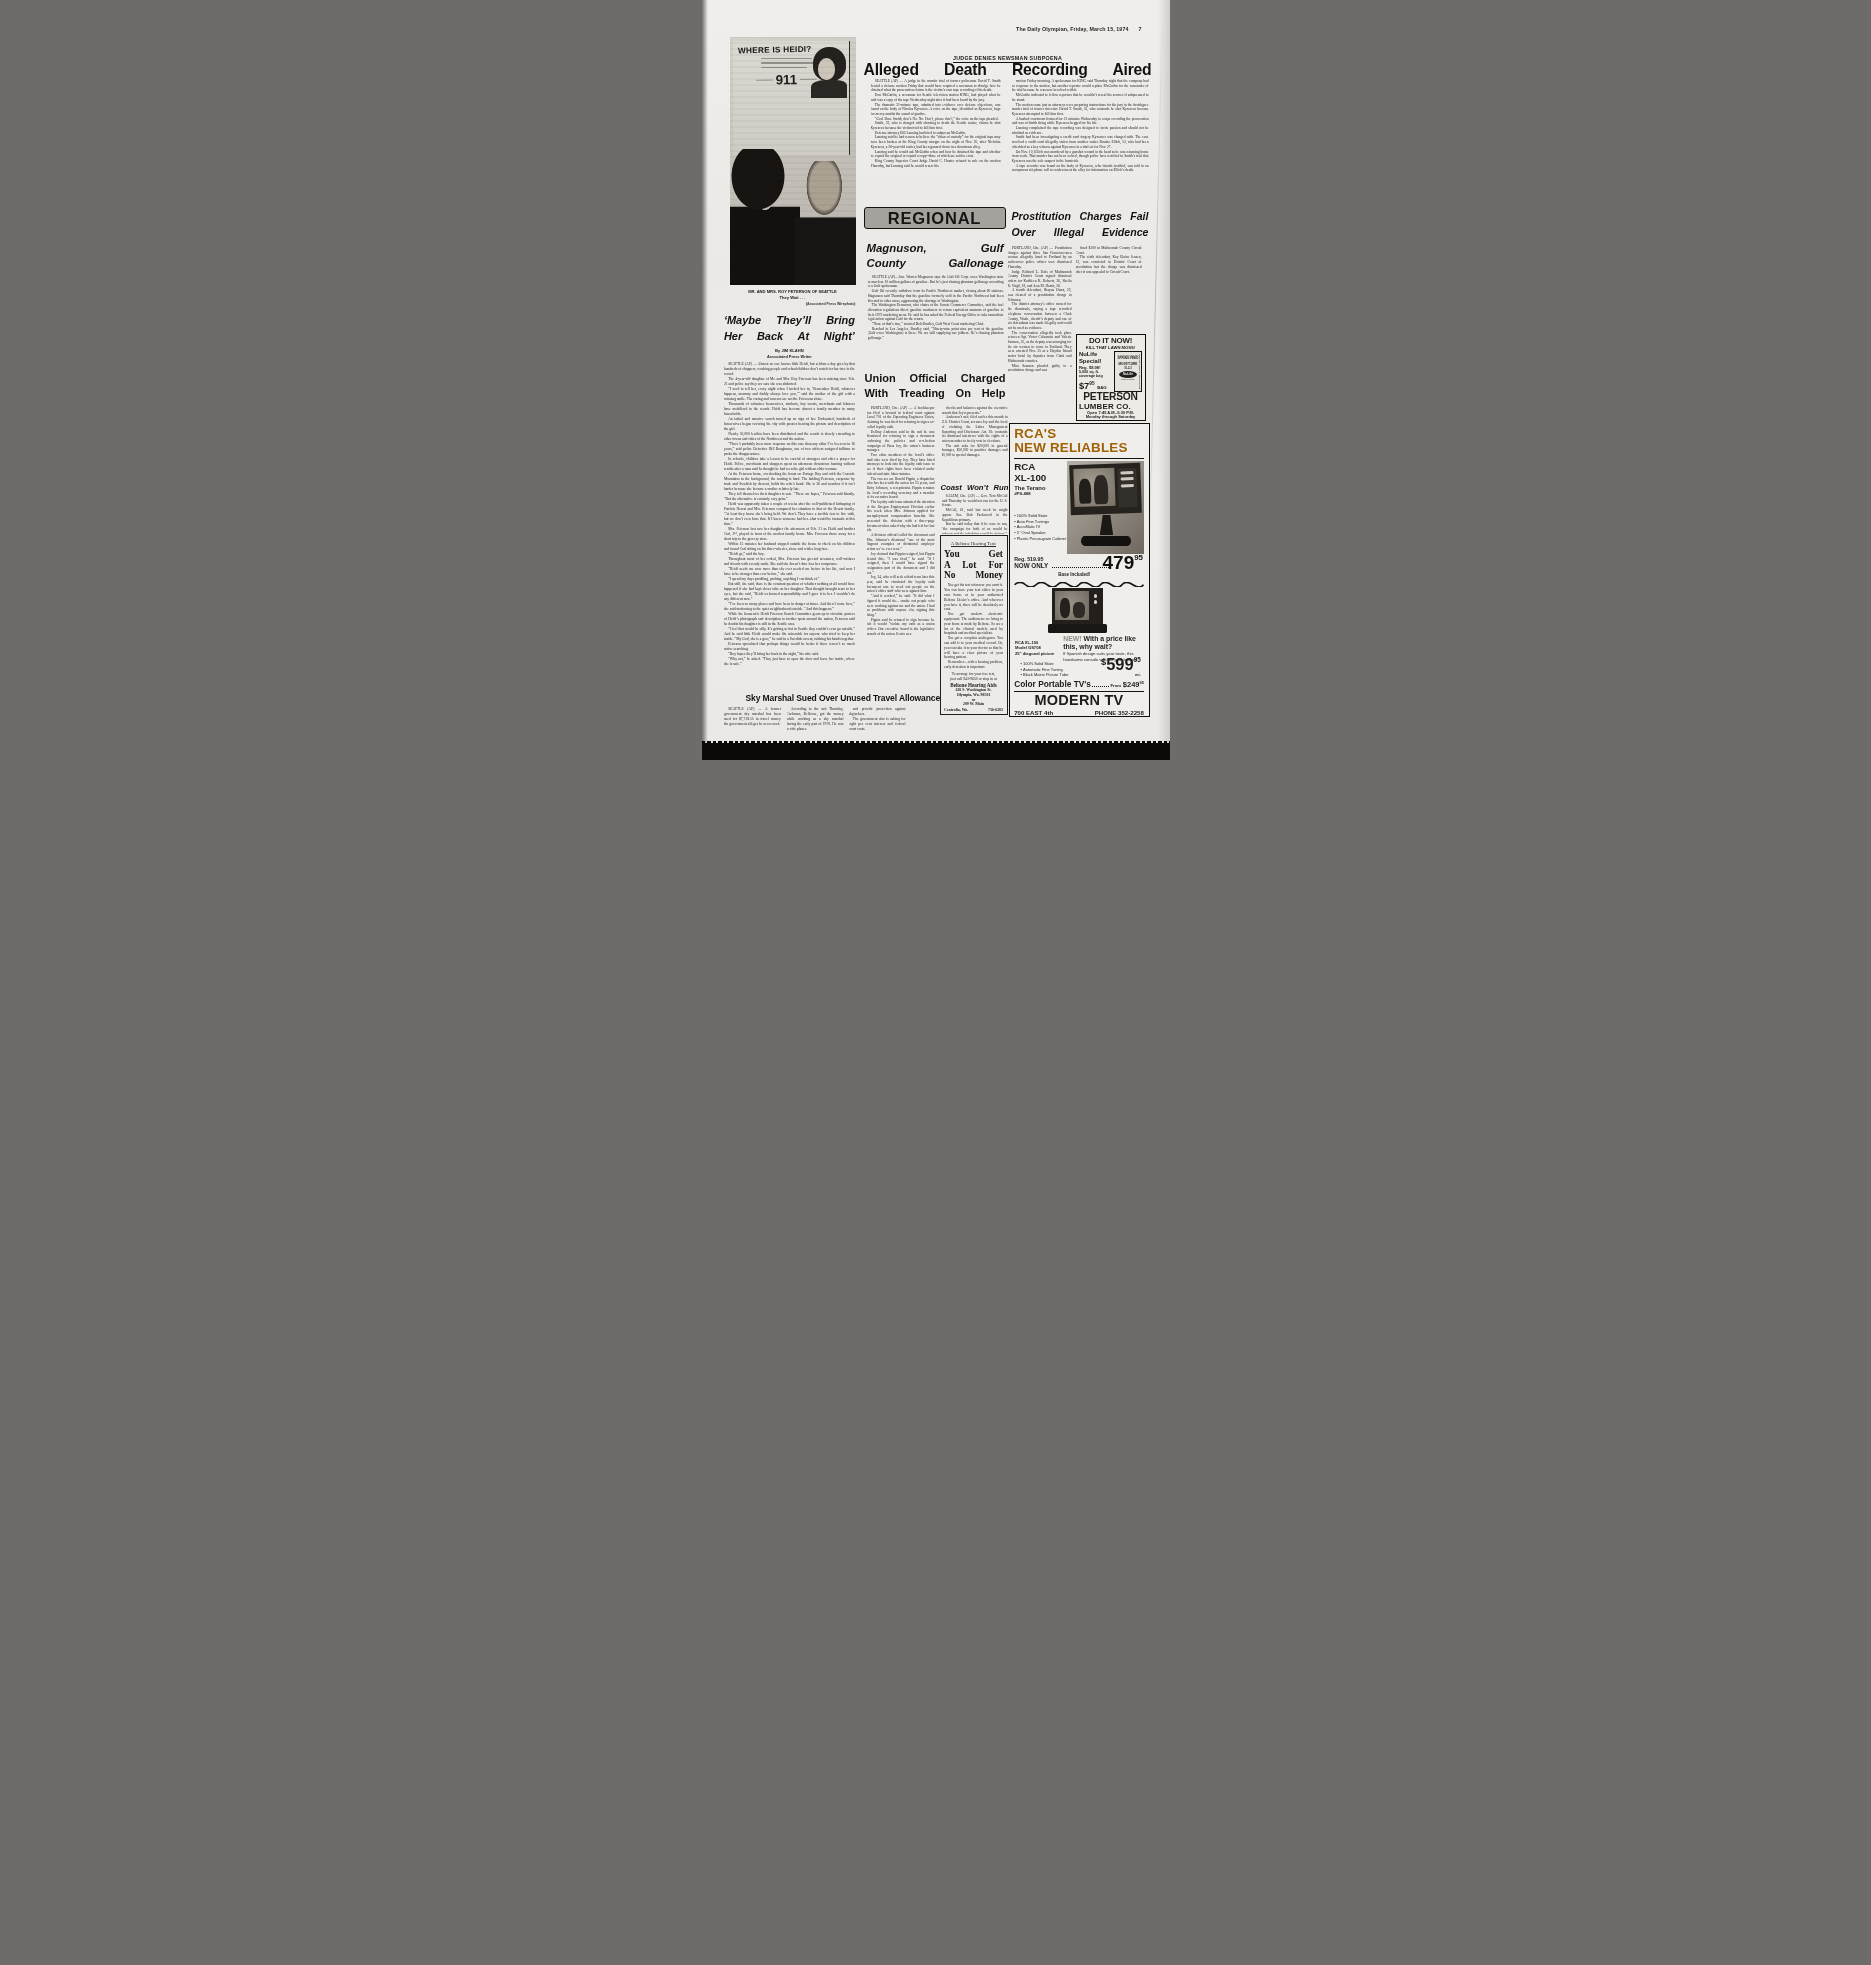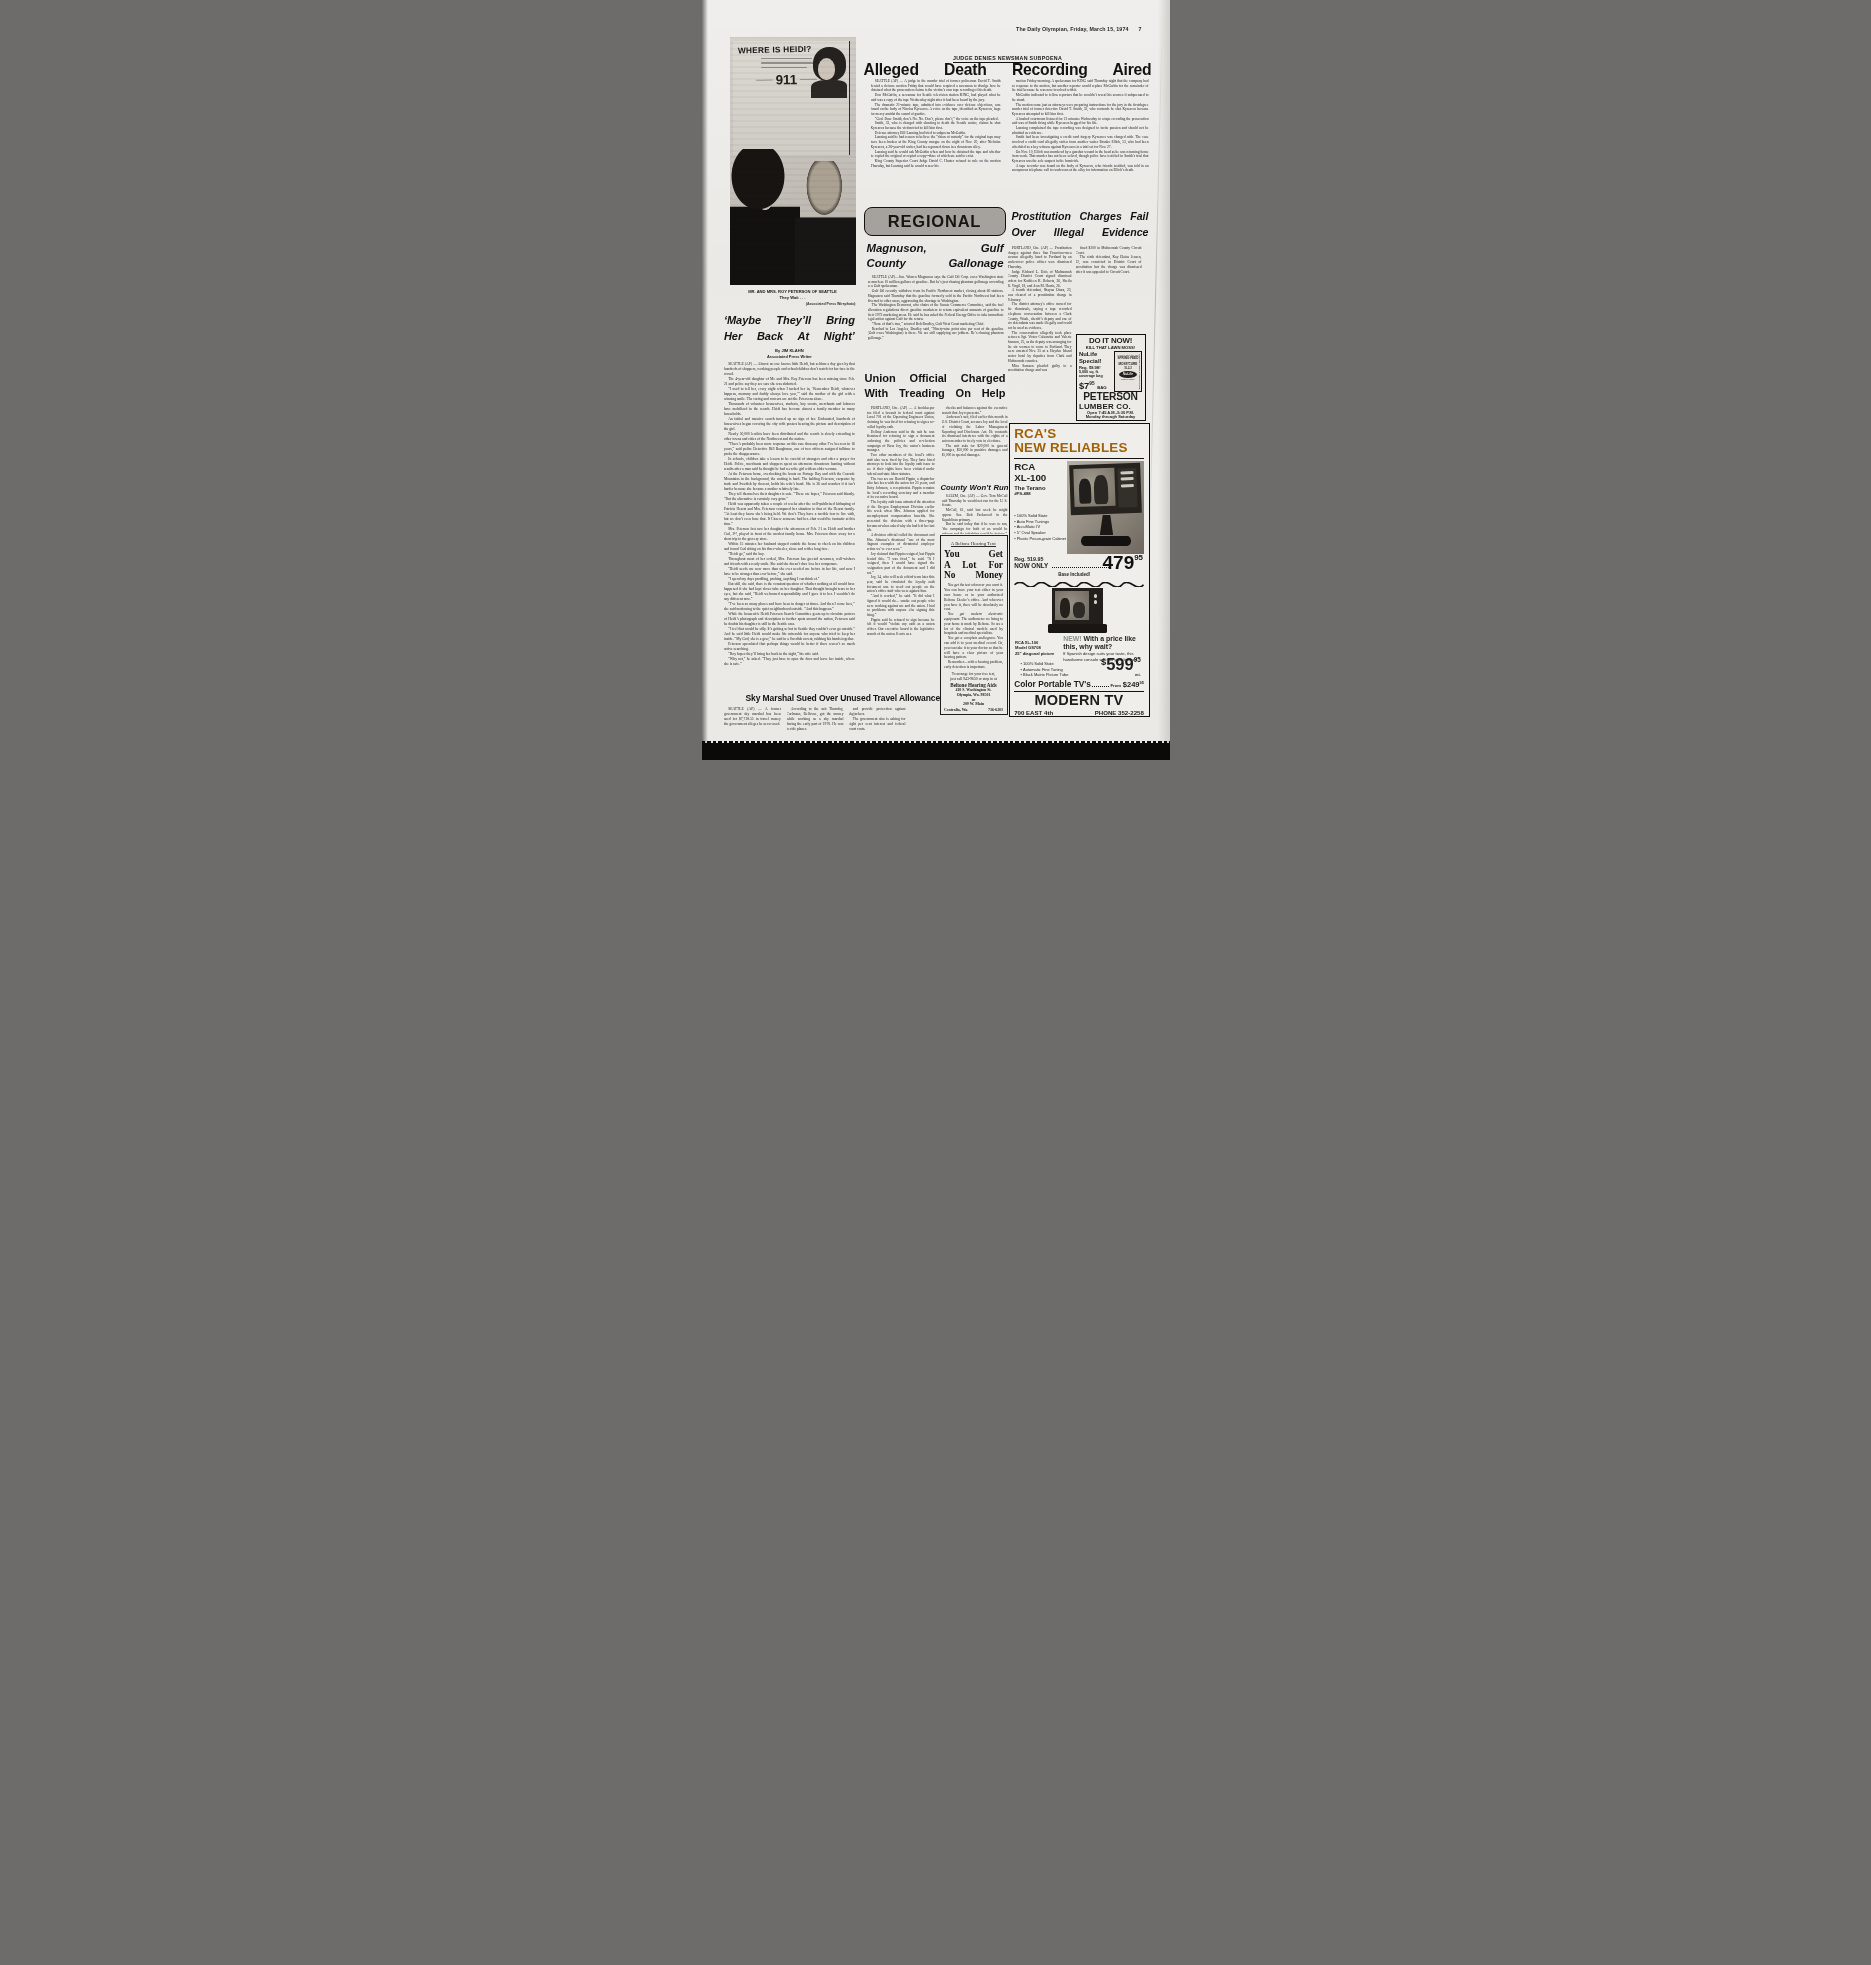--- a/index.html
+++ b/index.html
@@ -75,22 +75,22 @@
   .sky-col{top:707px;height:35px}
   
   .kicker{position:absolute;left:162px;top:54px;width:288px;text-align:center}
   .kicker span{display:inline-block;font:700 5.3px "Liberation Sans",sans-serif;letter-spacing:0.3px;
                border-bottom:1.4px solid #151413;padding-bottom:1.2px;color:#1a1918}
   .headline-main{position:absolute;left:162px;top:61px;width:288px;
                  font:700 15.7px/17.3px "Liberation Sans",sans-serif;color:#121110;letter-spacing:-0.2px}
   .lead1{left:169px;top:79px;width:130px;height:124px}
   .lead2{left:310px;top:79px;width:137px;height:127px}
   
-  .regional{position:absolute;left:162px;top:207px;width:142px;height:29px;border:1.8px solid #121211;
-            border-radius:8px;display:flex;align-items:center;justify-content:center;
+  .regional{position:absolute;left:162px;top:207px;width:142px;height:22px;border:1.8px solid #121211;
+            border-radius:3px;display:flex;align-items:center;justify-content:center;
             background-color:#a5a29d;
             background-image:radial-gradient(rgba(50,48,45,.38) 0.4px,transparent 0.5px);background-size:1.6px 1.6px;
             font:800 16.5px "Liberation Sans",sans-serif;letter-spacing:0.8px;color:#161514}
   
   .mag-head{position:absolute;left:165px;top:241px;width:137px;
             font:italic 700 11.4px/15.3px "Liberation Sans",sans-serif;color:#131211}
   .mag-body{left:166px;top:275px;width:136px;height:88px}
   
   .union-head{position:absolute;left:163px;top:371px;width:141px;
               font:700 11px/15px "Liberation Sans",sans-serif;color:#131211}
@@ -348,21 +348,21 @@
       <p>Joy, 34, who will seek a third term later this year, said he circulated the loyalty oath document was to weed out people on the union’s office staff who were against him.</p>
       <p>“And it worked,” he said. “It did what I figured it would do— smoke out people who were working against me and the union. I had no problems with anyone else signing this thing.”</p>
       <p>Pippin said he refused to sign because he felt it would “violate my oath as a union officer. Our executive board is the legislative branch of the union. It acts as a</p>
     </div>
   <div class="col body-text tight union2">
       <p>checks and balances against the executive branch that Joy represents.”</p>
       <p>Anderson’s suit, filed earlier this month in U.S. District Court, accuses Joy and the local of violating the Labor Management Reporting and Disclosure Act. He contends his dismissal interferes with the rights of a union member to freely vote in elections.</p>
       <p>The suit asks for $20,000 in general damages, $50,000 in punitive damages and $5,000 in special damages.</p>
     </div>
 
-  <div class="mccall-head spread">County Won’t Run</div>
+  <div class="mccall-head spread">Coast Won’t Run</div>
   <div class="col body-text tight mccall-body">
       <p>SALEM, Ore. (AP) — Gov. Tom McCall said Thursday he would not run for the U. S. Senate.</p>
       <p>McCall, 61, said last week he might oppose Sen. Bob Packwood in the Republican primary.</p>
       <p>But he said today that if he were to run, “the campaign for both of us would be arduous and the infighting would be furious.”</p>
     </div>
 
   <div class="beltone">
     <div class="bel-kicker-wrap"><span class="bel-kicker">A Beltone Hearing Test:</span></div>
     <div class="bel-head">
       <div class="spread">You Get</div>

